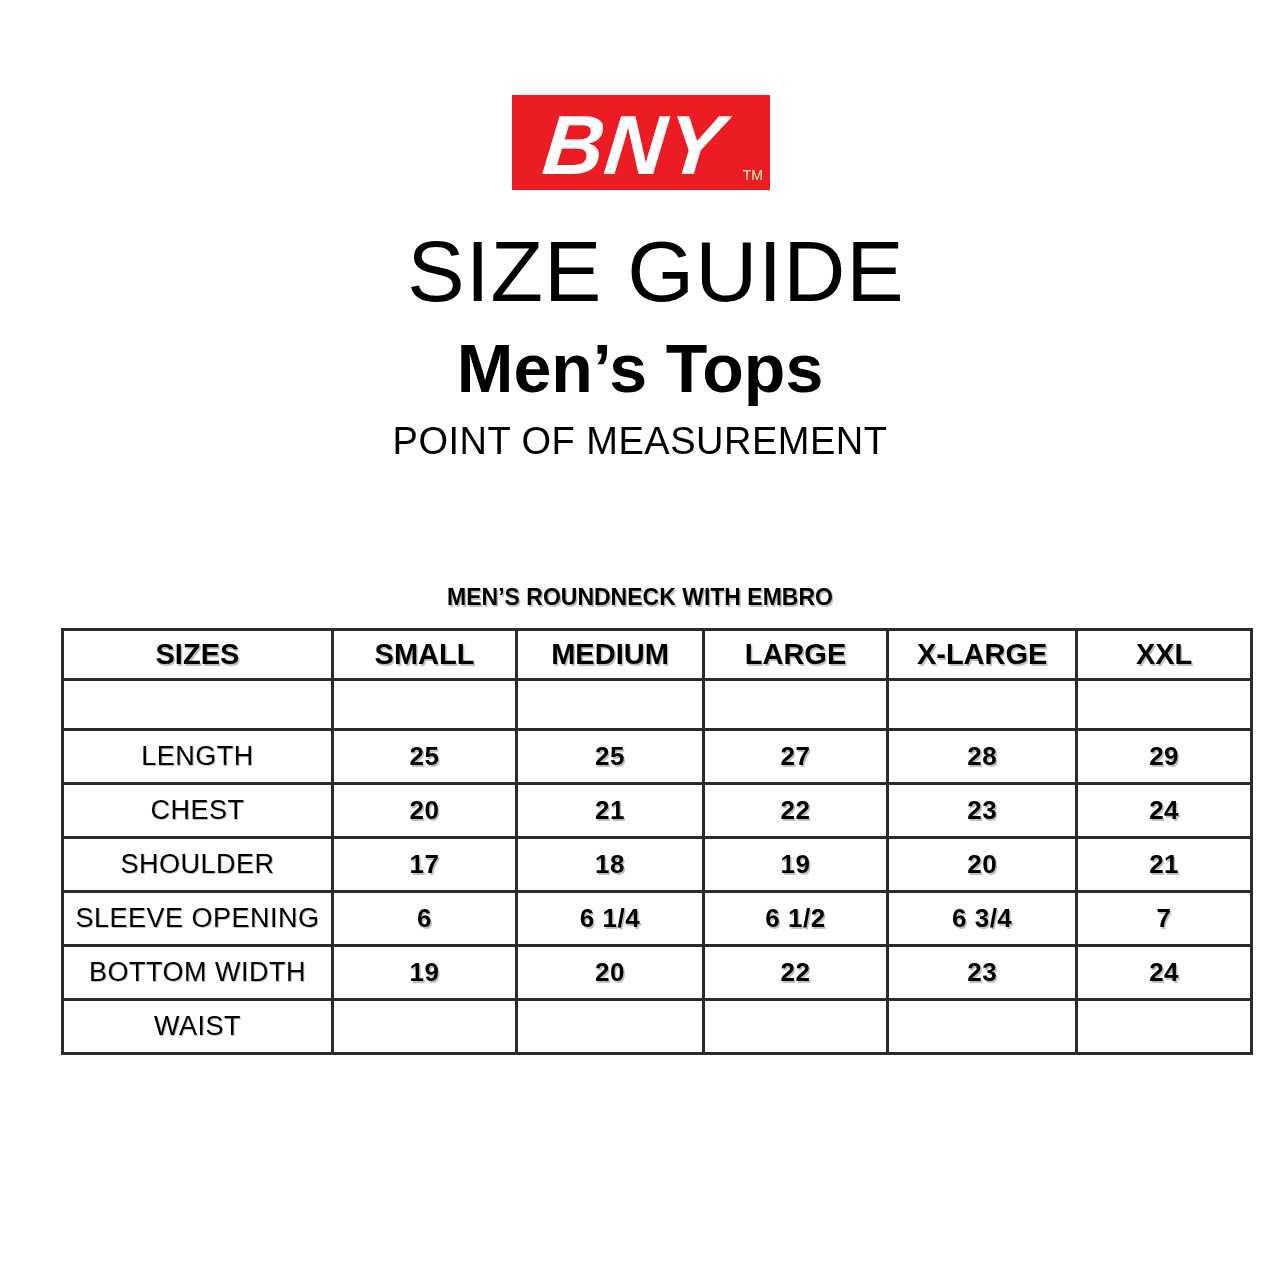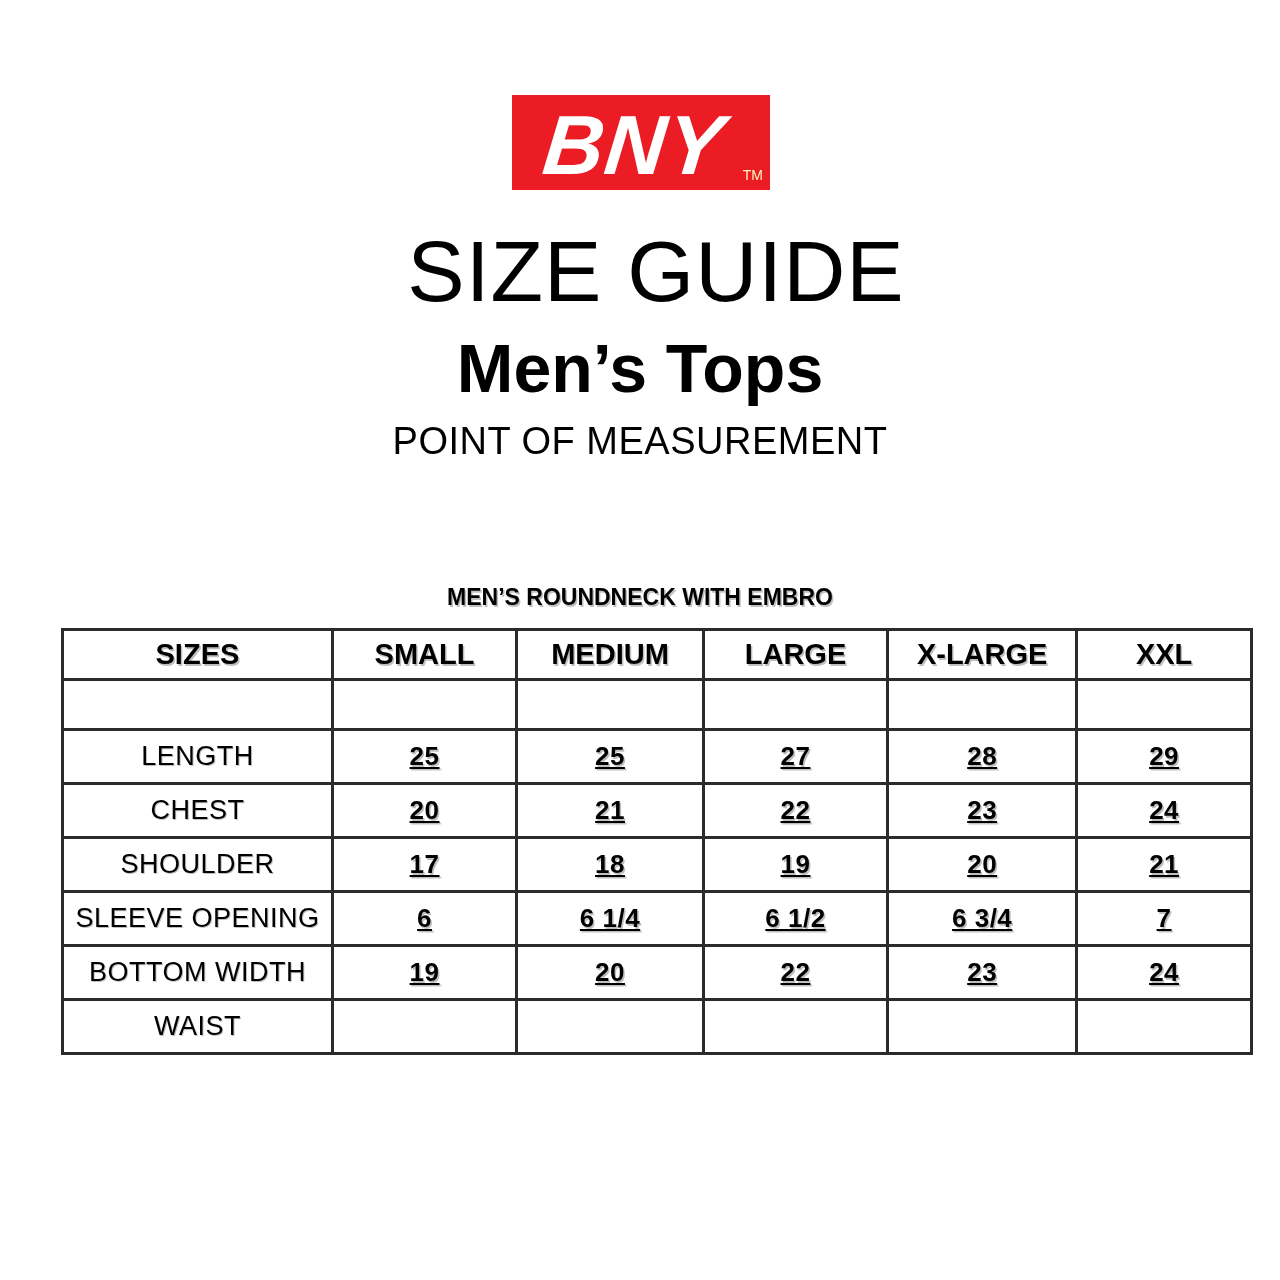--- a/index.html
+++ b/index.html
@@ -115,21 +115,20 @@
     font-size: 27px;
     font-weight: 400;
     letter-spacing: 0.5px;
     text-shadow: 1px 1px 0 rgba(0,0,0,0.25);
   }
   td.size-value {
     font-size: 26px;
     font-weight: bold;
     letter-spacing: 0.5px;
     text-shadow: 1.5px 1.5px 0 rgba(0,0,0,0.25);
-    text-decoration: underline;
   }
   col.c-sizes  { width: 22.7%; }
   col.c-sm     { width: 15.5%; }
   col.c-md     { width: 15.7%; }
   col.c-lg     { width: 15.5%; }
   col.c-xl     { width: 15.9%; }
   col.c-xxl    { width: 14.7%; }
 </style>
 </head>
 <body>

